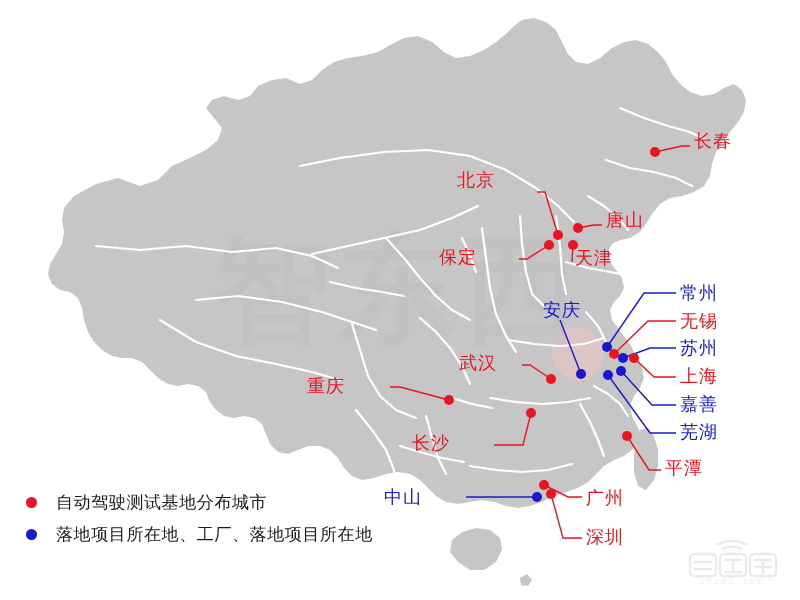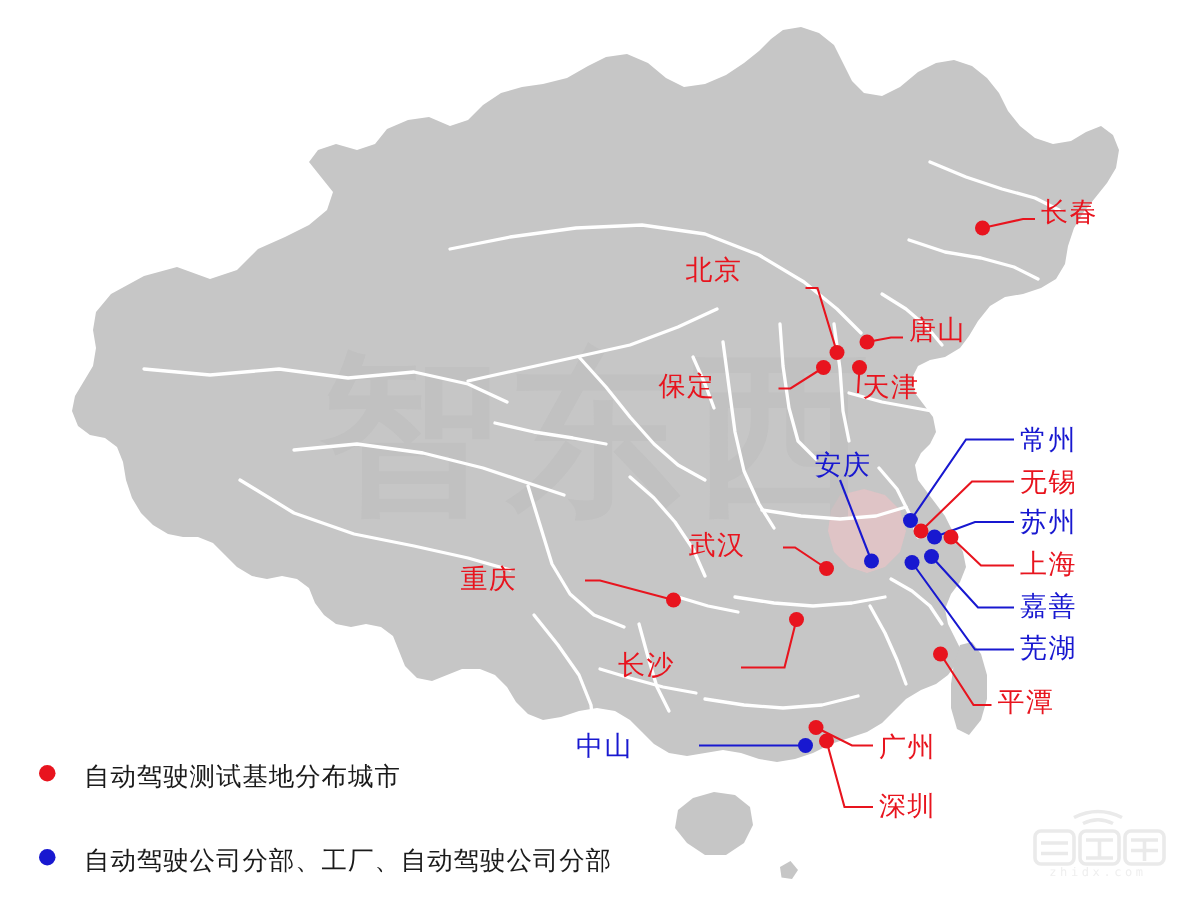--- a/index.html
+++ b/index.html
@@ -28,23 +28,22 @@
     height: 600px;
   }
   .legend {
     position: absolute;
     left: 26px;
     top: 486px;
     width: 470px;
   }
   .legend-row {
     display: flex;
-    align-items: flex-start;
+    align-items: center;
     height: 32px;
-    margin-top: 24px;
   }
   .legend-dot {
     width: 11px;
     height: 11px;
     border-radius: 50%;
     margin-right: 19px;
     flex: 0 0 auto;
   }
   .legend-label {
     font-size: 17px;
@@ -280,21 +279,21 @@
       </g>
   </svg>
 
   <div class="legend">
     <div class="legend-row">
       <span class="legend-dot" style="background:#e8141e"></span>
       <span class="legend-label">自动驾驶测试基地分布城市</span>
     </div>
     <div class="legend-row">
       <span class="legend-dot" style="background:#1818d0"></span>
-      <span class="legend-label">自动驾驶公司分部、工厂、自动驾驶公司分部</span>
+      <span class="legend-label">落地项目所在地、工厂、落地项目所在地</span>
     </div>
   </div>
 
   <svg class="wm-corner" viewBox="0 0 112 50" xmlns="http://www.w3.org/2000/svg">
     <g fill="none" stroke="#eaeaea" stroke-width="2.4">
       <path d="M 40,9 Q 56,1 72,9"></path>
       <path d="M 46,13 Q 56,8 66,13"></path>
       <rect x="14" y="18" width="26" height="22" rx="4"></rect>
       <rect x="44" y="18" width="26" height="22" rx="4"></rect>
       <rect x="74" y="18" width="26" height="22" rx="4"></rect>

